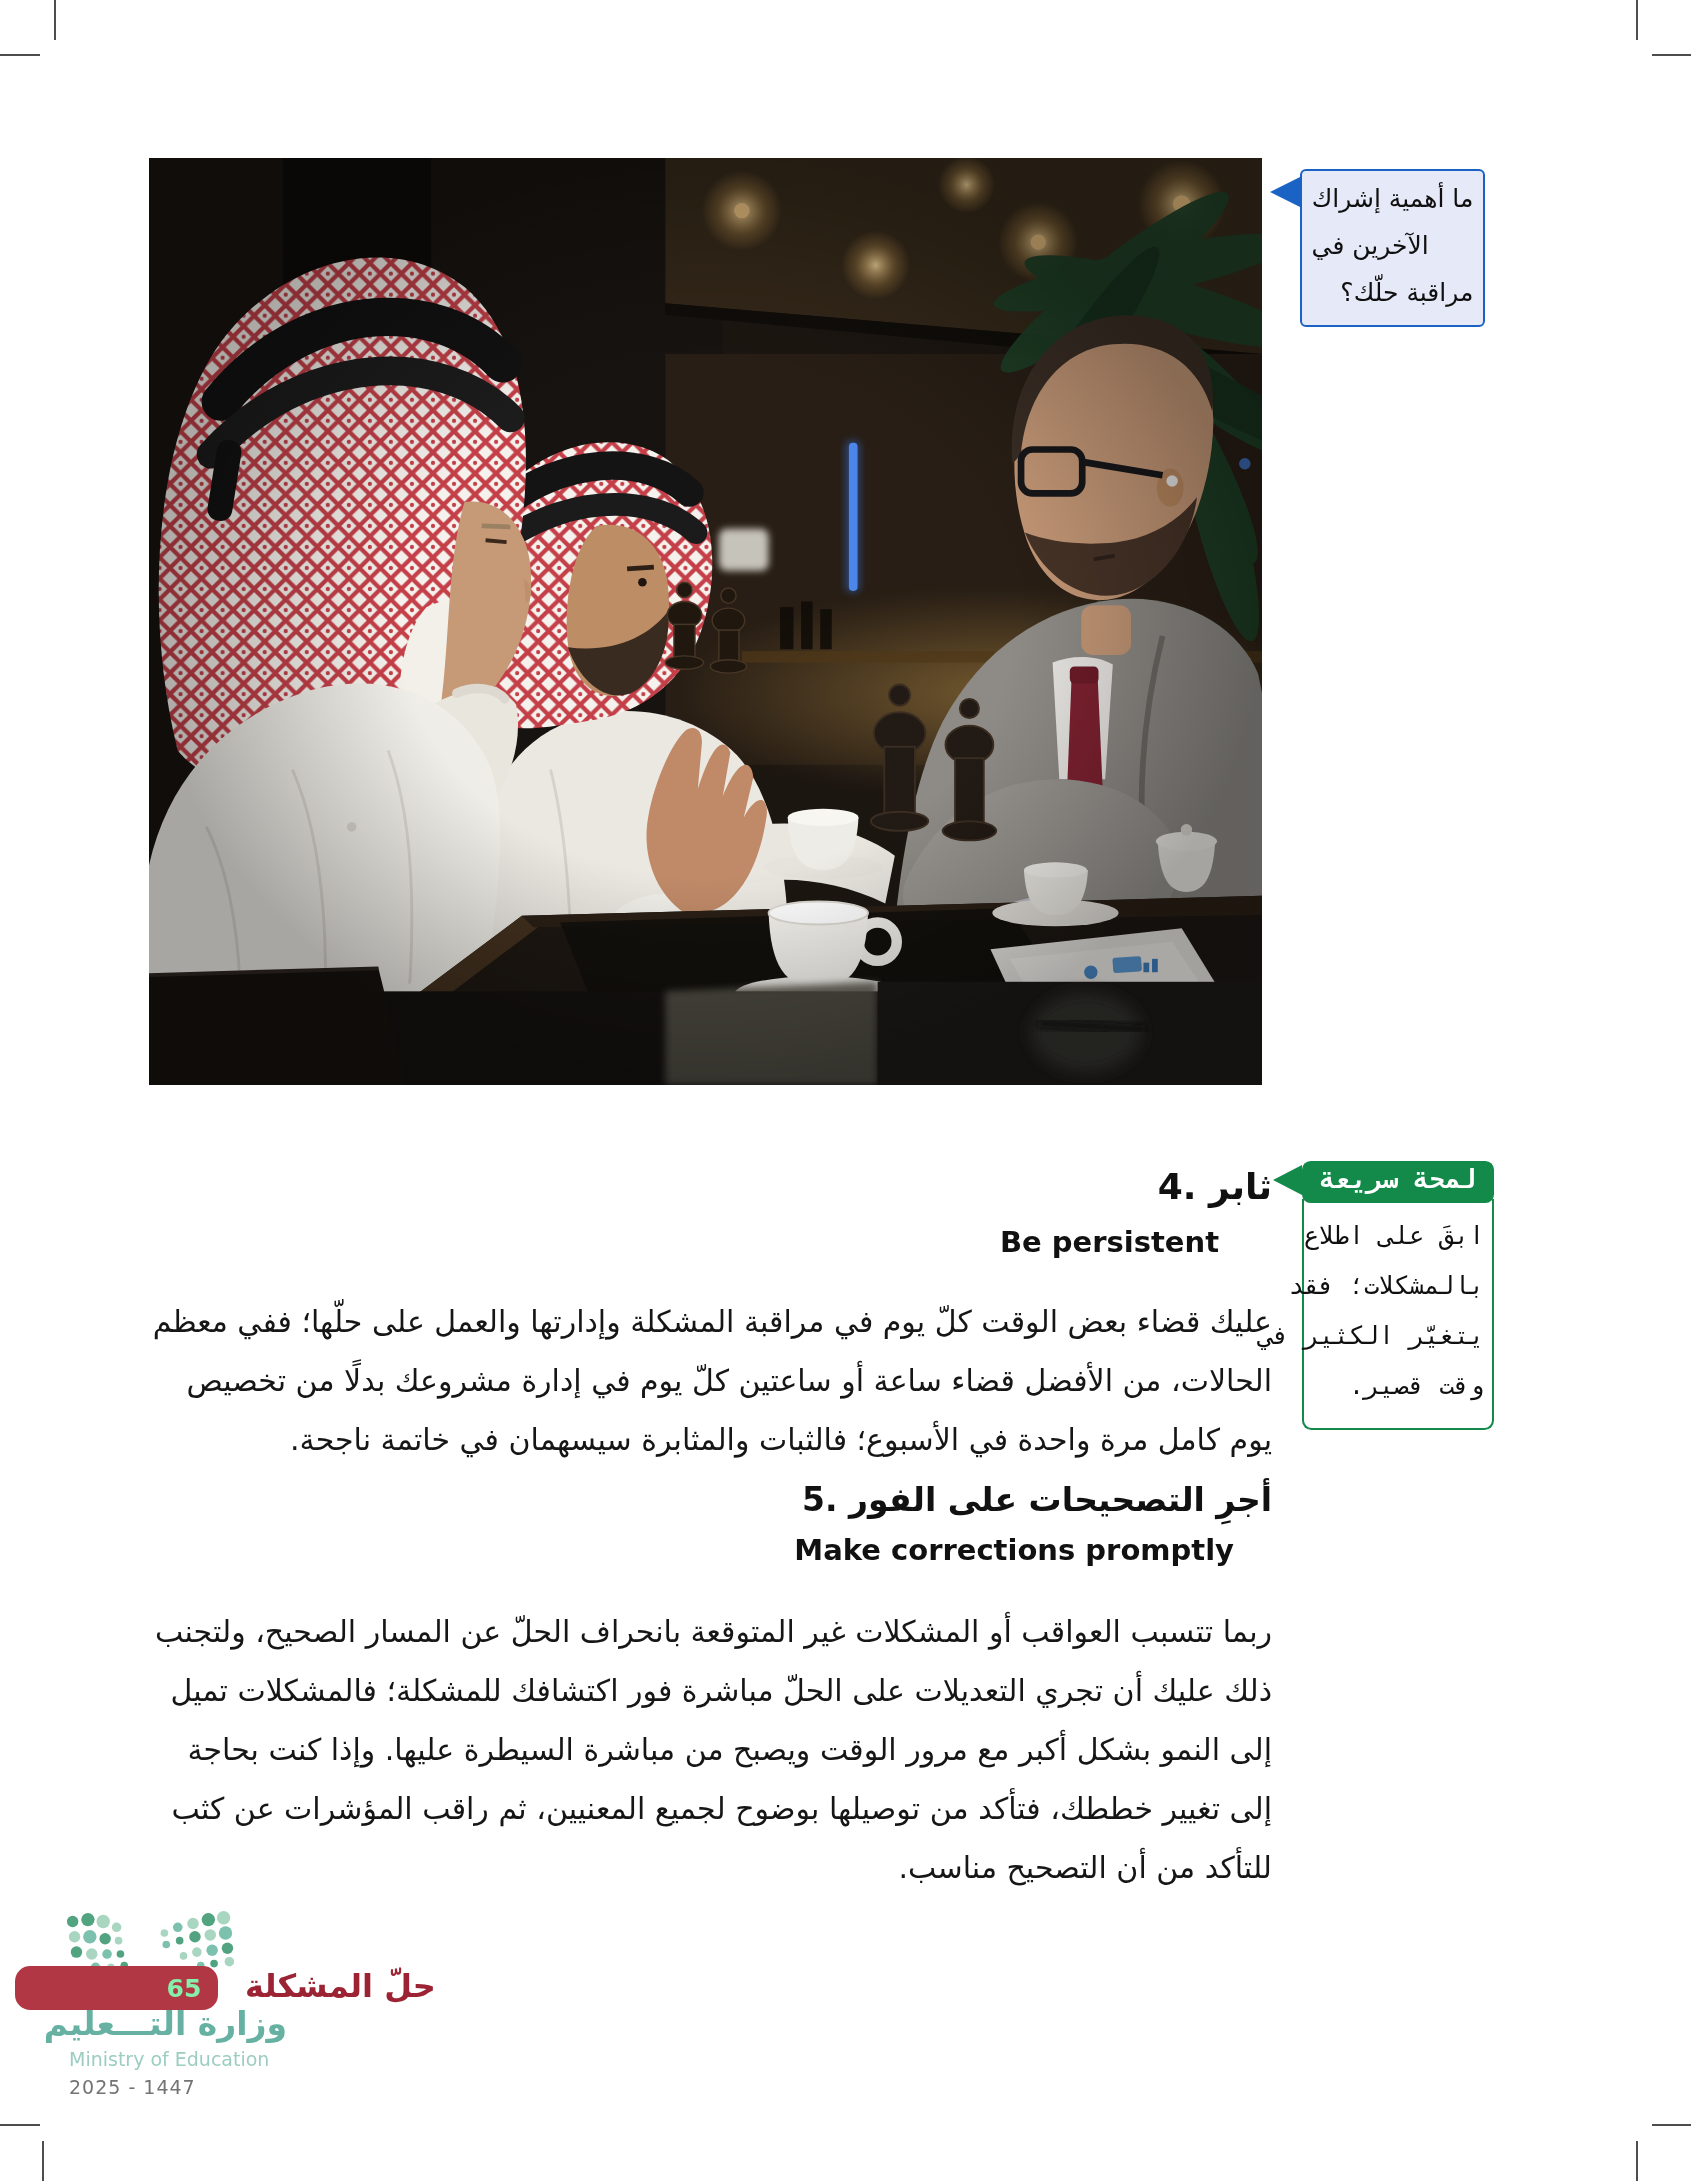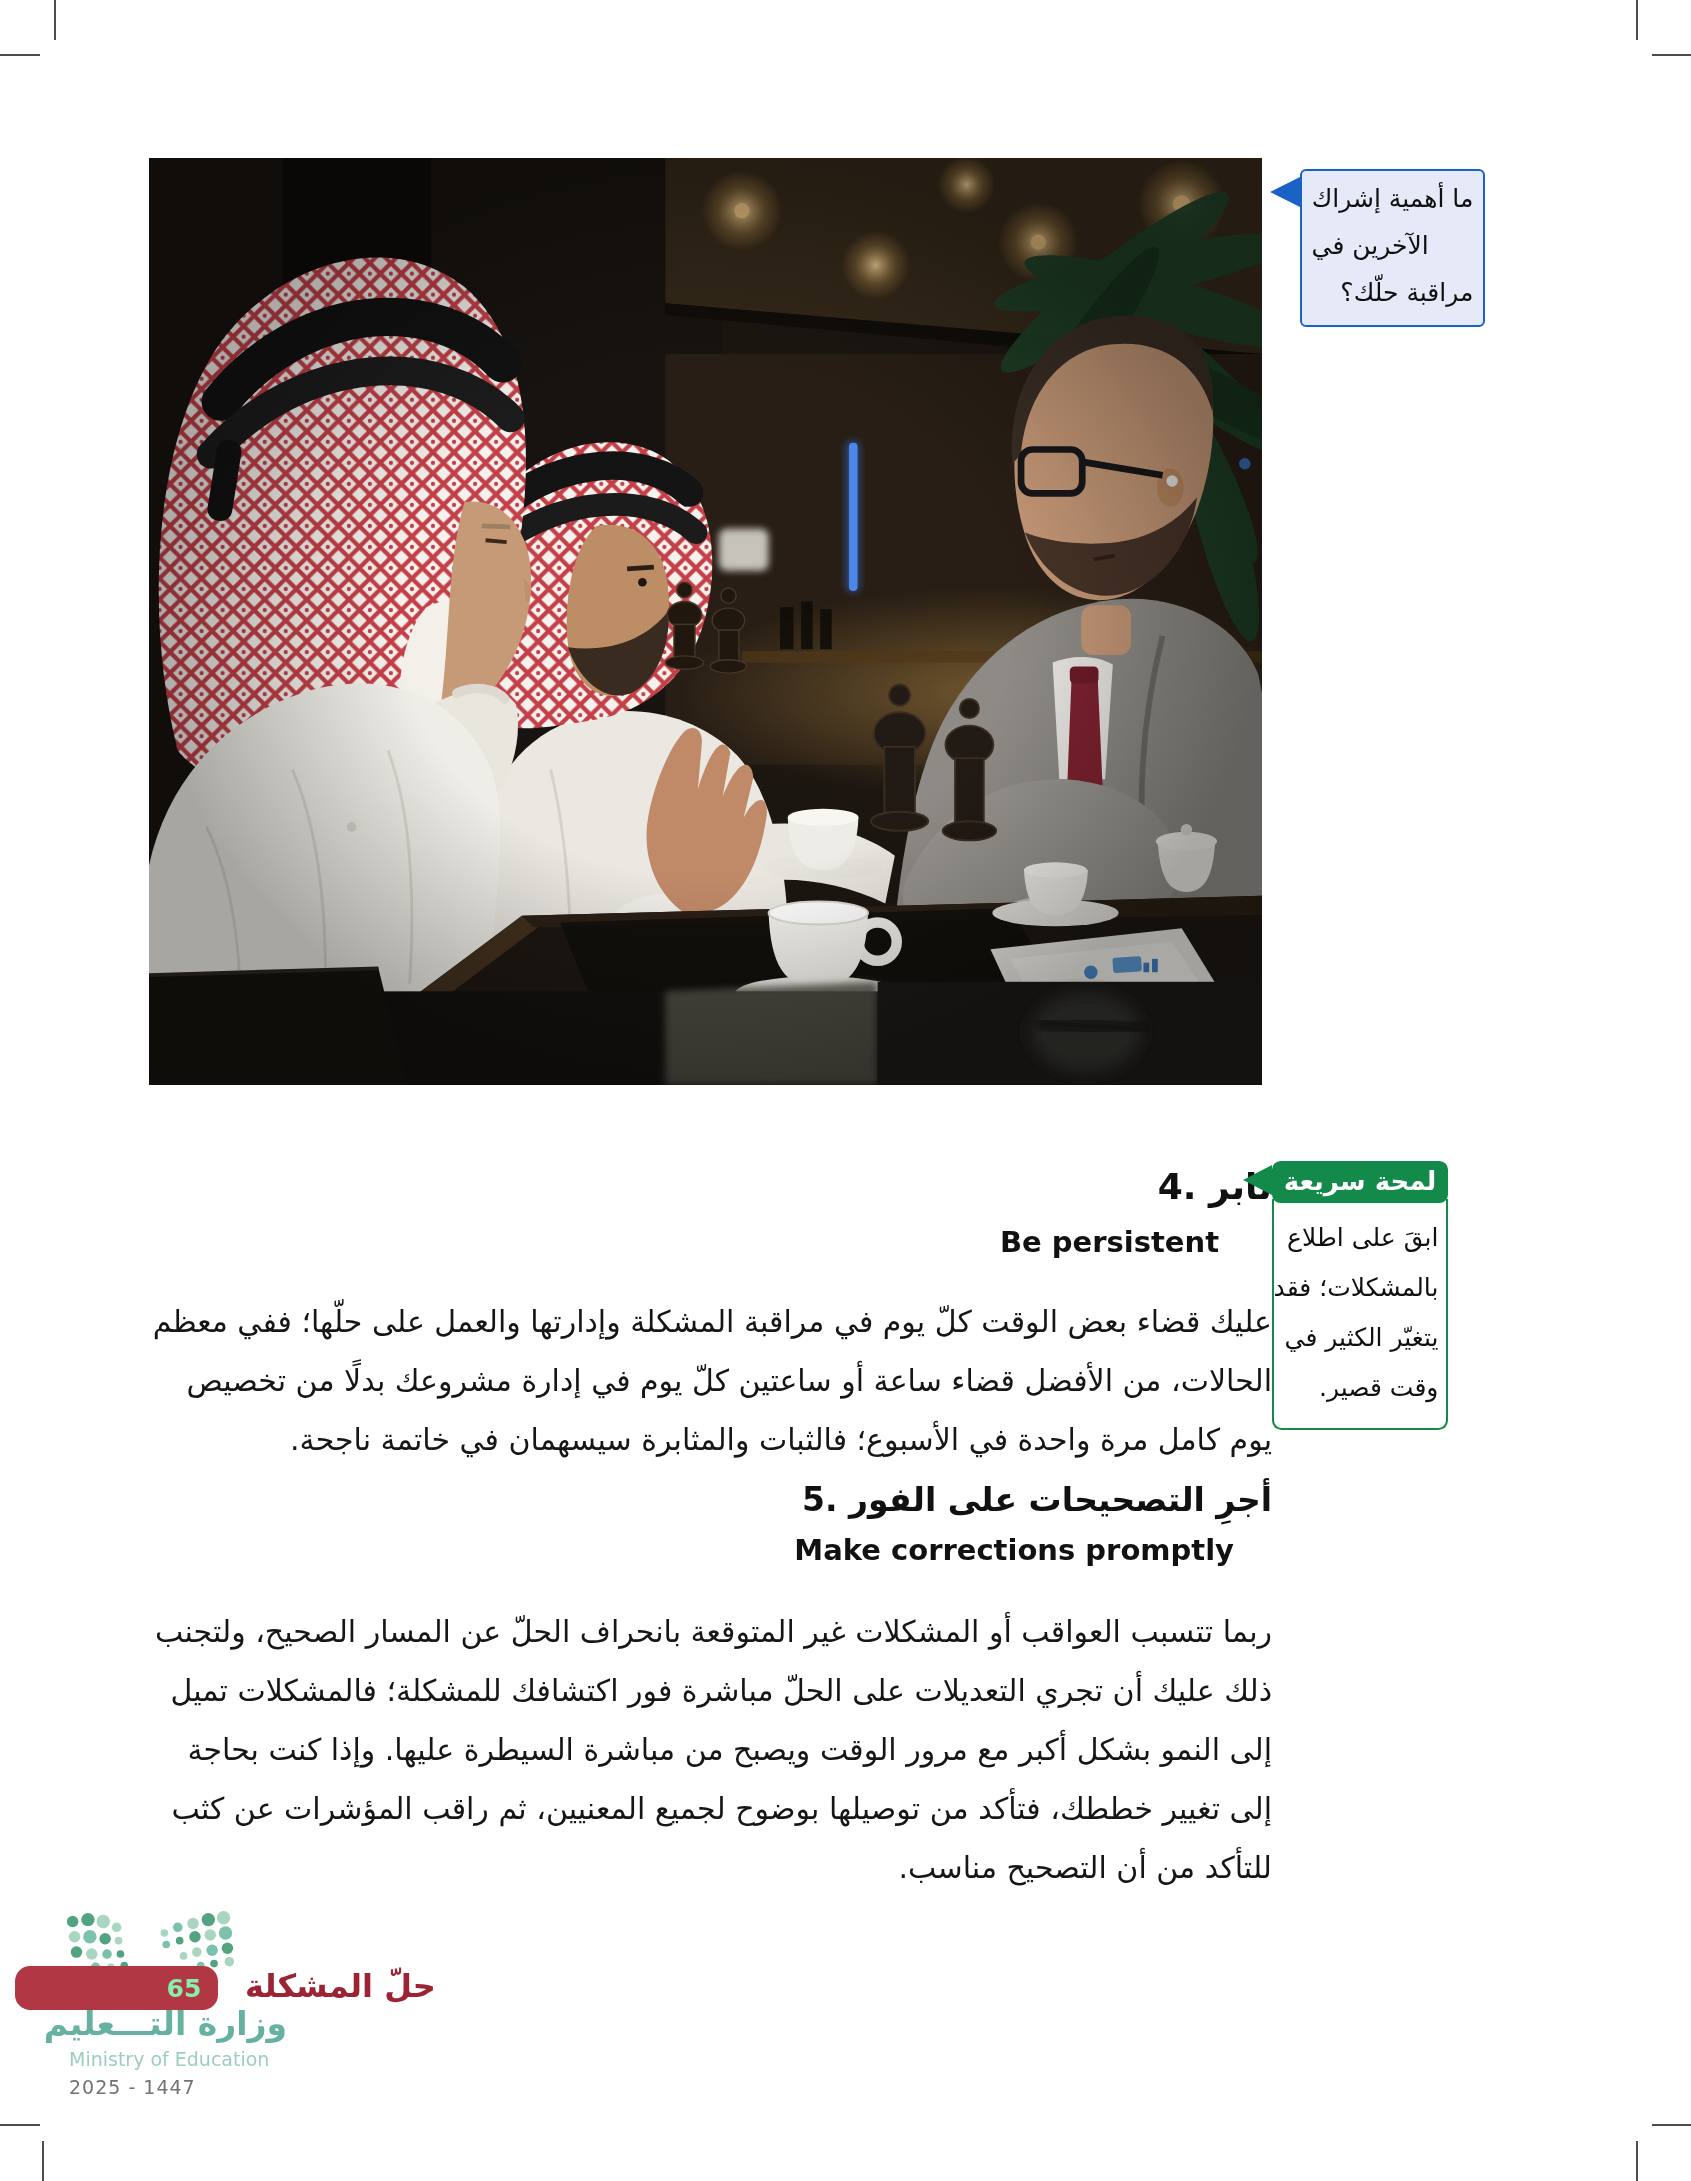--- a/index.html
+++ b/index.html
@@ -18,21 +18,21 @@
   .blue-callout .line:nth-child(3){text-align:left;}
   .blue-pointer{position:absolute;left:-32px;top:4.8px;width:0;height:0;
      border-top:16.3px solid transparent;border-bottom:16.3px solid transparent;border-right:32px solid #1a63c5;}
   
   .sec-head{width:1157px;left:115px;text-align:right;direction:ltr;font-weight:bold;color:#111;}
   .sec-head-en{width:1157px;left:115px;text-align:right;font-weight:bold;color:#111;}
   
   .para{left:115px;width:1157px;direction:rtl;}
   .para .bline{font-size:30px;line-height:59px;text-align:right;color:#161616;white-space:nowrap;}
   
-  .quick{left:1272px;top:1161px;width:176px;box-sizing:border-box;}
+  .quick{left:1302px;top:1161px;width:192px;box-sizing:border-box;font-family:Liberation Mono, monospace;}
   .quick-header{position:relative;background:#13894a;border-radius:8.6px;height:42px;line-height:40px;
      color:#ffffff;font-weight:bold;font-size:26px;text-align:center;direction:rtl;}
   .quick-pointer{position:absolute;left:-29px;top:3.8px;width:0;height:0;
      border-top:15.3px solid transparent;border-bottom:15.3px solid transparent;border-right:29px solid #13894a;}
   .quick-body{background:#ffffff;border:2.9px solid #13894a;border-top:none;border-radius:0 0 9.6px 9.6px;
      margin-top:-3.8px;padding:13.4px 7.6px 15.3px 7.6px;direction:rtl;}
   .quick-body .line{font-size:25px;line-height:50px;color:#101010;text-align:right;white-space:nowrap;}
   .quick-body .line:last-child{text-align:right;}
   
   .badge{left:15.3px;top:1966px;width:203px;height:44px;border-radius:15.3px;background:#b23744;

